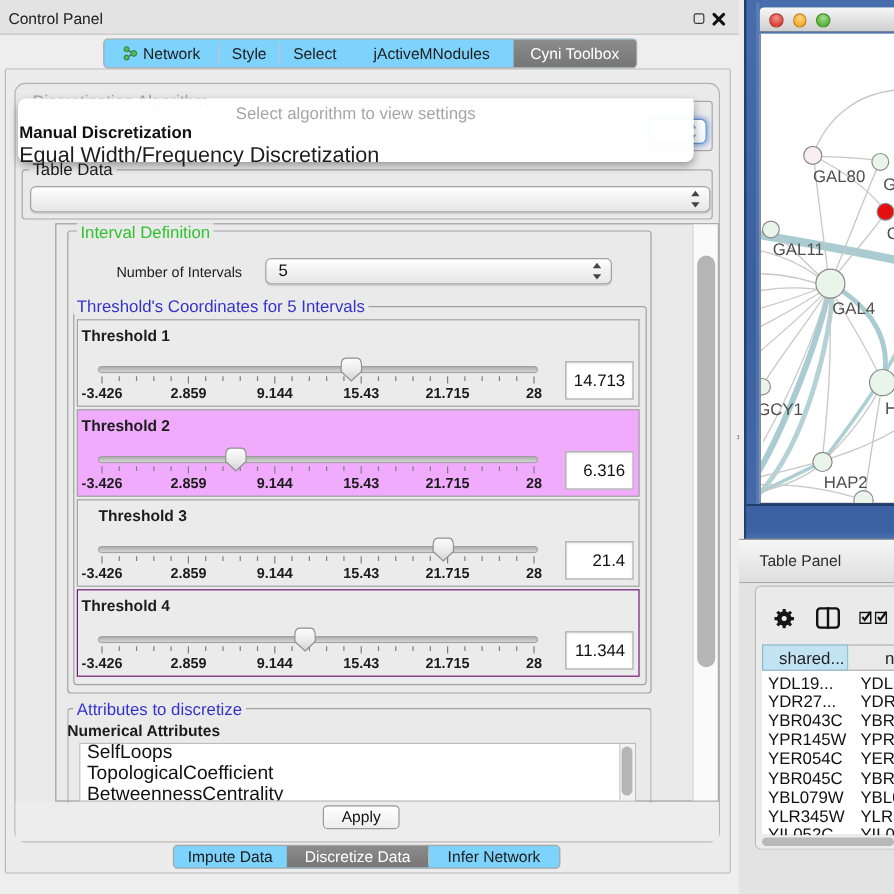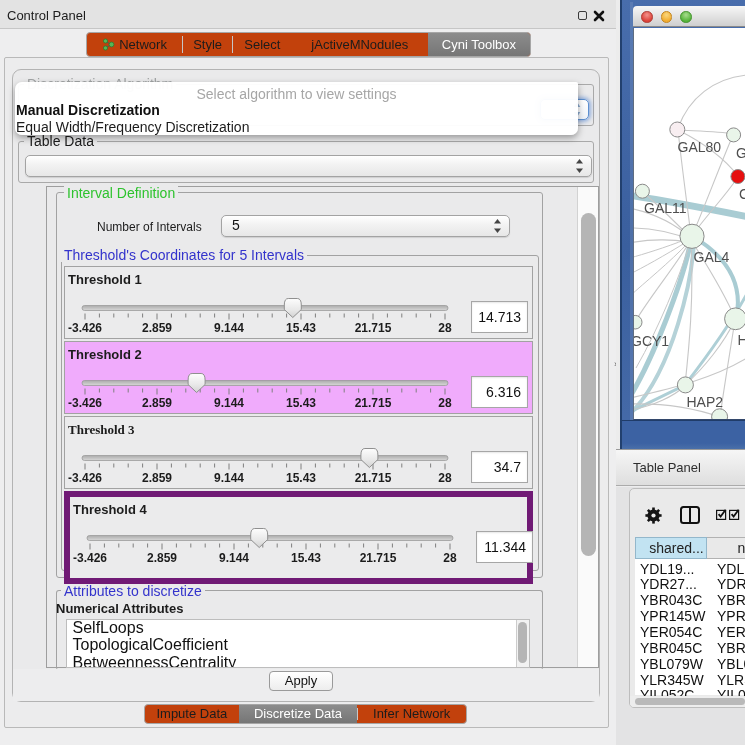--- a/index.html
+++ b/index.html
@@ -5,21 +5,21 @@
 html,body{width:745px;height:745px;overflow:hidden;}
 body{font-family:"Liberation Sans",sans-serif;background:#ededee;position:relative;}
 .abs{position:absolute;}
 .t13{font-size:13px;color:#1c1c1c;}
 .bold{font-weight:bold;}
 .group{position:absolute;border:1px solid #a9a9a9;border-radius:3px;}
 .gtitle{position:absolute;font-size:14px;background:#eaeaeb;padding:0 3px;line-height:14px;}
 .combo{position:absolute;border:1px solid #a3a3a3;border-radius:5px;background:linear-gradient(#ffffff,#f2f2f2 45%,#e7e7e7);box-shadow:0 1px 1px rgba(0,0,0,0.12);}
 .combo .ct{position:absolute;left:10px;top:0.5px;font-size:14px;color:#111;}
 .stepper{position:absolute;right:7px;top:2px;width:9px;height:16px;}
-.tabbar{position:absolute;background:#c2410c;border:1px solid #a6a6a6;border-radius:4px;display:flex;overflow:hidden;}
+.tabbar{position:absolute;background:#7dd3fc;border:1px solid #a6a6a6;border-radius:4px;display:flex;overflow:hidden;}
 .tab{font-size:13px;color:#1c1c1c;display:flex;align-items:center;justify-content:center;white-space:nowrap;}
 .tabsel{background:linear-gradient(#8c8c8c,#767676);color:#ffffff;}
 .tsep{width:1px;background:#c6c6c6;margin:3px 0;}
 .vfield{position:absolute;background:#ffffff;border:1px solid #a6a6a6;box-shadow:inset 0 1px 2px rgba(0,0,0,0.10);font-size:14px;color:#111;text-align:right;padding:7px 6px 0 0;}
 </style></head><body>
 
 <div class="abs" style="left:0;top:0;width:616px;height:745px;background:#eeeeef;"></div>
 <div class="abs" style="left:0;top:0;width:616px;height:29px;background:#e3e3e3;border-bottom:1px solid #c6c6c6;"></div>
 <div class="abs t13" style="left:7px;top:8px;">Control Panel</div>
 <div class="abs" style="left:577.5px;top:11px;width:9.5px;height:8.6px;border:1.5px solid #3a3a3a;border-radius:2px;"></div>
@@ -159,21 +159,21 @@
     </svg>
 <div style="position:absolute;left:-10px;top:54px;width:60px;text-align:center;font-size:12px;font-weight:bold;color:#1c1c1c;">-3.426</div>
     <div style="position:absolute;left:62px;top:54px;width:60px;text-align:center;font-size:12px;font-weight:bold;color:#1c1c1c;">2.859</div>
     <div style="position:absolute;left:134px;top:54px;width:60px;text-align:center;font-size:12px;font-weight:bold;color:#1c1c1c;">9.144</div>
     <div style="position:absolute;left:206px;top:54px;width:60px;text-align:center;font-size:12px;font-weight:bold;color:#1c1c1c;">15.43</div>
     <div style="position:absolute;left:278px;top:54px;width:60px;text-align:center;font-size:12px;font-weight:bold;color:#1c1c1c;">21.715</div>
     <div style="position:absolute;left:350px;top:54px;width:60px;text-align:center;font-size:12px;font-weight:bold;color:#1c1c1c;">28</div>
 <div class="vfield" style="left:406px;top:34px;width:57px;height:32.5px;">6.316</div>
 </div>
 <div class="abs" style="left:64px;top:415.5px;width:469px;height:73px;border:1px solid #a2a2a2;background:#ebebec;">
-<div class="t13 bold" style="position:absolute;left:3px;top:5px;font-family:Liberation Serif, serif;">Threshold 3</div>
+<div class="t13 bold" style="position:absolute;left:17px;top:5px;">Threshold 3</div>
 <svg width="400" height="46" style="position:absolute;left:0px;top:24px;">
       <rect x="17" y="14.5" width="366" height="5" rx="2.5" fill="url(#railg)" stroke="#9a9a9a" stroke-width="0.8"></rect>
       <line x1="20.0" y1="22.5" x2="20.0" y2="28.5" stroke="#7f7f7f" stroke-width="1"></line>
       <line x1="34.4" y1="22.5" x2="34.4" y2="26.5" stroke="#7f7f7f" stroke-width="1"></line>
       <line x1="48.8" y1="22.5" x2="48.8" y2="26.5" stroke="#7f7f7f" stroke-width="1"></line>
       <line x1="63.2" y1="22.5" x2="63.2" y2="26.5" stroke="#7f7f7f" stroke-width="1"></line>
       <line x1="77.6" y1="22.5" x2="77.6" y2="26.5" stroke="#7f7f7f" stroke-width="1"></line>
       <line x1="92.0" y1="22.5" x2="92.0" y2="28.5" stroke="#7f7f7f" stroke-width="1"></line>
       <line x1="106.4" y1="22.5" x2="106.4" y2="26.5" stroke="#7f7f7f" stroke-width="1"></line>
       <line x1="120.8" y1="22.5" x2="120.8" y2="26.5" stroke="#7f7f7f" stroke-width="1"></line>
@@ -196,23 +196,23 @@
       <line x1="365.6" y1="22.5" x2="365.6" y2="26.5" stroke="#7f7f7f" stroke-width="1"></line>
       <line x1="380.0" y1="22.5" x2="380.0" y2="28.5" stroke="#7f7f7f" stroke-width="1"></line>
       <path transform="translate(304.4,5)" d="M-8.5 9 Q-8.5 2.5 -4.5 2.5 L4.5 2.5 Q8.5 2.5 8.5 9 L8.5 13.5 L0 21.5 L-8.5 13.5 Z" fill="url(#thg)" stroke="#8f8f8f" stroke-width="1"></path>
     </svg>
 <div style="position:absolute;left:-10px;top:54px;width:60px;text-align:center;font-size:12px;font-weight:bold;color:#1c1c1c;">-3.426</div>
     <div style="position:absolute;left:62px;top:54px;width:60px;text-align:center;font-size:12px;font-weight:bold;color:#1c1c1c;">2.859</div>
     <div style="position:absolute;left:134px;top:54px;width:60px;text-align:center;font-size:12px;font-weight:bold;color:#1c1c1c;">9.144</div>
     <div style="position:absolute;left:206px;top:54px;width:60px;text-align:center;font-size:12px;font-weight:bold;color:#1c1c1c;">15.43</div>
     <div style="position:absolute;left:278px;top:54px;width:60px;text-align:center;font-size:12px;font-weight:bold;color:#1c1c1c;">21.715</div>
     <div style="position:absolute;left:350px;top:54px;width:60px;text-align:center;font-size:12px;font-weight:bold;color:#1c1c1c;">28</div>
-<div class="vfield" style="left:406px;top:34px;width:57px;height:32.5px;">34.7</div>
-</div>
-<div class="abs" style="left:64px;top:490.5px;width:469px;height:93px;border:6px solid #701a75;background:#ebebec;padding-left:48px;">
+<div class="vfield" style="left:406px;top:34px;width:57px;height:32.5px;">21.4</div>
+</div>
+<div class="abs" style="left:64px;top:490.5px;width:469px;height:73px;border:1px solid #701a75;background:#ebebec;padding-left:48px;">
 <div class="t13 bold" style="position:absolute;left:3px;top:5px;">Threshold 4</div>
 <svg width="400" height="46" style="position:absolute;left:0px;top:24px;">
       <rect x="17" y="14.5" width="366" height="5" rx="2.5" fill="url(#railg)" stroke="#9a9a9a" stroke-width="0.8"></rect>
       <line x1="20.0" y1="22.5" x2="20.0" y2="28.5" stroke="#7f7f7f" stroke-width="1"></line>
       <line x1="34.4" y1="22.5" x2="34.4" y2="26.5" stroke="#7f7f7f" stroke-width="1"></line>
       <line x1="48.8" y1="22.5" x2="48.8" y2="26.5" stroke="#7f7f7f" stroke-width="1"></line>
       <line x1="63.2" y1="22.5" x2="63.2" y2="26.5" stroke="#7f7f7f" stroke-width="1"></line>
       <line x1="77.6" y1="22.5" x2="77.6" y2="26.5" stroke="#7f7f7f" stroke-width="1"></line>
       <line x1="92.0" y1="22.5" x2="92.0" y2="28.5" stroke="#7f7f7f" stroke-width="1"></line>
       <line x1="106.4" y1="22.5" x2="106.4" y2="26.5" stroke="#7f7f7f" stroke-width="1"></line>
@@ -257,21 +257,21 @@
 <div class="abs" style="left:269px;top:671px;width:64px;height:19.5px;border:1px solid #9a9a9a;border-radius:4px;background:linear-gradient(#ffffff,#ededed);text-align:center;font-size:13px;color:#111;line-height:18px;">Apply</div>
 <div class="tabbar" style="left:143.5px;top:704px;width:323px;height:19.5px;">
 <div class="tab" style="width:95px;">Impute Data</div>
 <div class="tab tabsel" style="width:118px;">Discretize Data</div>
 <div class="tsep"></div>
     <div class="tab" style="width:108px;">Infer Network</div>
 </div>
 <div class="abs" style="left:15px;top:82px;width:563px;height:53px;background:rgba(255,255,255,0.965);border-radius:7px;border-top-right-radius:2px;box-shadow:0 3px 7px rgba(0,0,0,0.35);"></div>
 <div class="abs" style="left:15px;top:85.5px;width:563px;text-align:center;font-size:14px;color:#a6a6a6;">Select algorithm to view settings</div>
 <div class="abs bold" style="font-size:14px;color:#111;left:16px;top:102px;">Manual Discretization</div>
-<div class="abs" style="font-size:14px;color:#1c1c1c;left:16px;top:118.5px;">Equal Width/Frequency Discretization</div>
+<div class="abs" style="font-size:18px;color:#1c1c1c;left:16px;top:118.5px;">Equal Width/Frequency Discretization</div>
 <div class="abs" style="left:614px;top:359px;width:5px;height:7px;color:#555;font-size:9px;">›</div>
 <div class="abs" style="left:616px;top:0;width:4px;height:745px;background:#ececec;"></div>
 <div class="abs" style="left:620px;top:0;width:125px;height:449px;background:linear-gradient(#486dac,#3a5f9e 55%,#466ba9);"></div>
 <div class="abs" style="left:620px;top:0;width:1.5px;height:449px;background:#22406e;"></div>
 <div class="abs" style="left:629.5px;top:2px;width:3px;height:447px;background:rgba(255,255,255,0.10);"></div>
 <div class="abs" style="left:621.5px;top:420px;width:123.5px;height:28.5px;background:linear-gradient(#203c69 0px,#203c69 1.5px,#3c62a3 1.5px,#3c62a3 80%,#4a6fa9 100%);"></div>
 <div class="abs" style="left:632.5px;top:5.5px;width:112.5px;height:21.5px;background:linear-gradient(#f7f7f7,#cfcfcf);border-top-left-radius:4px;border-bottom:1px solid #8a8a8a;"></div>
 <div class="abs" style="left:641.2px;top:11.2px;width:11.6px;height:11.6px;border-radius:50%;background:radial-gradient(circle at 50% 30%, #f3938c, #dc4138 70%);border:1px solid #ad352d;"></div>
 <div class="abs" style="left:660.7px;top:11.2px;width:11.6px;height:11.6px;border-radius:50%;background:radial-gradient(circle at 50% 30%, #fad77f, #f2ad30 70%);border:1px solid #c2841d;"></div>
 <div class="abs" style="left:680.2px;top:11.2px;width:11.6px;height:11.6px;border-radius:50%;background:radial-gradient(circle at 50% 30%, #a8dc8e, #56b43a 70%);border:1px solid #3d9026;"></div>

